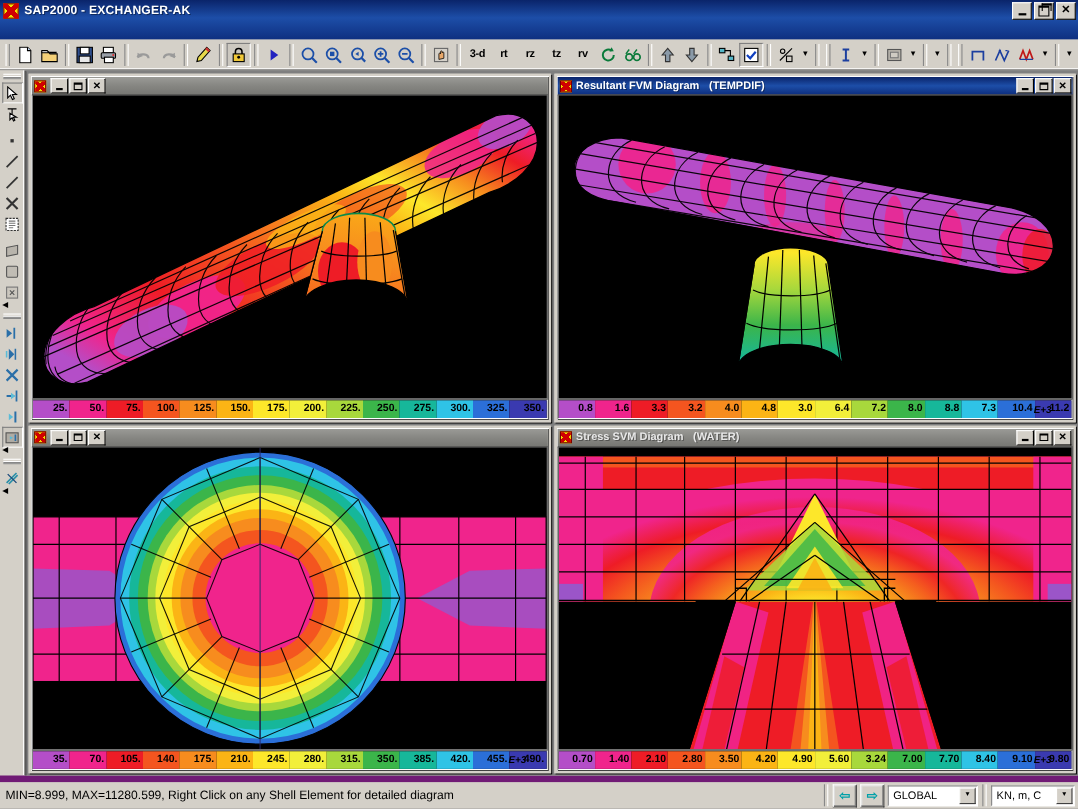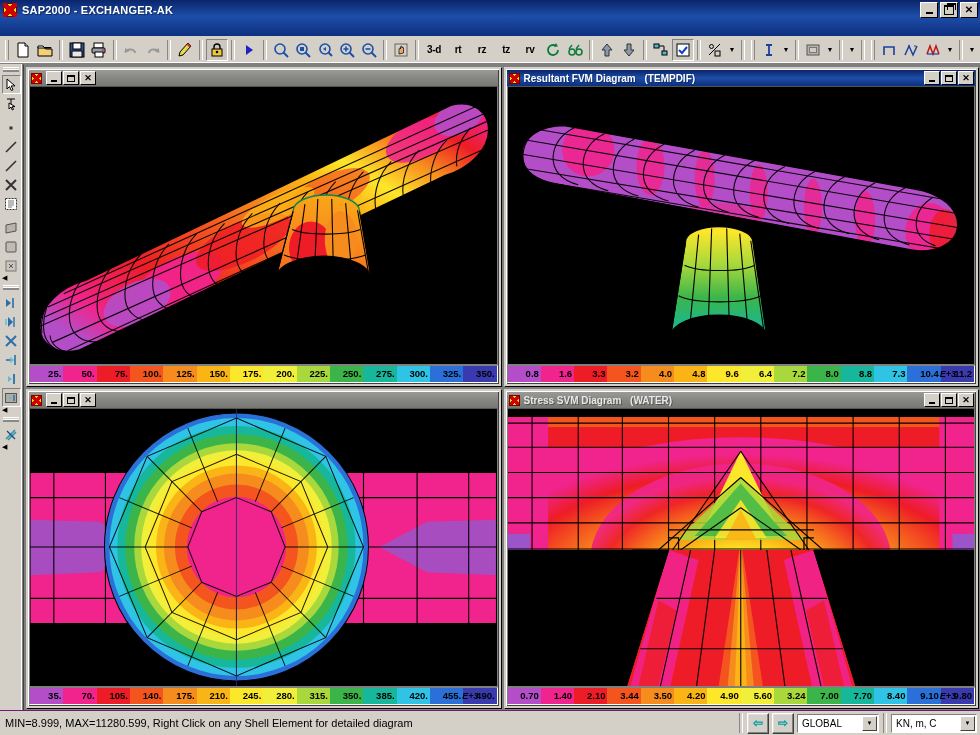--- a/index.html
+++ b/index.html
@@ -162,21 +162,21 @@
     white-space:nowrap;
   }
   .legend .exp{
     position:absolute;right:18px;top:50%;transform:translateY(-50%);
     font-size:9px;font-weight:bold;font-style:italic;color:#000;
   }
 
   
   .statusbar{
     height:24px;flex:0 0 24px;background:#d4d0c8;display:flex;align-items:center;
-    border-top:1px solid #701a75;padding:0 3px;gap:3px;
+    border-top:6px solid #701a75;padding:0 3px;gap:3px;
   }
   .status-msg{
     flex:1;font-size:11px;color:#000;padding-left:2px;white-space:nowrap;overflow:hidden;
     align-self:stretch;display:flex;align-items:center;
   }
   .sb-sep{width:2px;align-self:stretch;margin:2px 1px;
     border-left:1px solid #888;border-right:1px solid #fff;}
   .navbtn{
     width:20px;height:19px;background:#d4d0c8;border:1px solid;
     border-color:#fff #404040 #404040 #fff;box-shadow:inset -1px -1px 0 #808080,inset 1px 1px 0 #dfdfdf;
@@ -189,21 +189,21 @@
     box-sizing:border-box;
   }
   .combo .val{flex:1;white-space:nowrap;}
   .combo .arrow{
     width:15px;height:15px;margin-right:1px;background:#d4d0c8;
     border:1px solid;border-color:#fff #404040 #404040 #fff;
     display:flex;align-items:center;justify-content:center;font-size:6px;
     box-sizing:border-box;
   }
   .combo-global{width:82px;}
-  .combo-units{width:86px;}
+  .combo-units{width:76px;}
 </style>
 </head>
 <body>
 
 <div class="app">
 
   <div class="titlebar">
     <div class="app-logo"></div>
     <div class="title-text">SAP2000 - EXCHANGER-AK</div>
     <div class="win-btns">
@@ -836,21 +836,21 @@
             <div class="swatch" style="background:#2b6fd8"></div>
               <div class="swatch" style="background:#3a3ab0"></div>
           </div>
           <div class="labels">
             <span class="lab">0.8</span>
             <span class="lab">1.6</span>
             <span class="lab">3.3</span>
             <span class="lab">3.2</span>
             <span class="lab">4.0</span>
             <span class="lab">4.8</span>
-            <span class="lab">9.6</span>
+            <span class="lab">3.0</span>
             <span class="lab">6.4</span>
             <span class="lab">7.2</span>
             <span class="lab">8.0</span>
             <span class="lab">8.8</span>
             <span class="lab">7.3</span>
             <span class="lab">10.4</span>
             <span class="lab">11.2</span>
           </div>
           <span class="exp">E+3</span>
         </div>
@@ -1083,21 +1083,21 @@
               <div class="swatch" style="background:#3bb54a"></div>
             <div class="swatch" style="background:#16b79a"></div>
               <div class="swatch" style="background:#2fc3e6"></div>
             <div class="swatch" style="background:#2b6fd8"></div>
               <div class="swatch" style="background:#3a3ab0"></div>
           </div>
           <div class="labels">
             <span class="lab">0.70</span>
             <span class="lab">1.40</span>
             <span class="lab">2.10</span>
-            <span class="lab">3.44</span>
+            <span class="lab">2.80</span>
             <span class="lab">3.50</span>
             <span class="lab">4.20</span>
             <span class="lab">4.90</span>
             <span class="lab">5.60</span>
             <span class="lab">3.24</span>
             <span class="lab">7.00</span>
             <span class="lab">7.70</span>
             <span class="lab">8.40</span>
             <span class="lab">9.10</span>
             <span class="lab">9.80</span>

